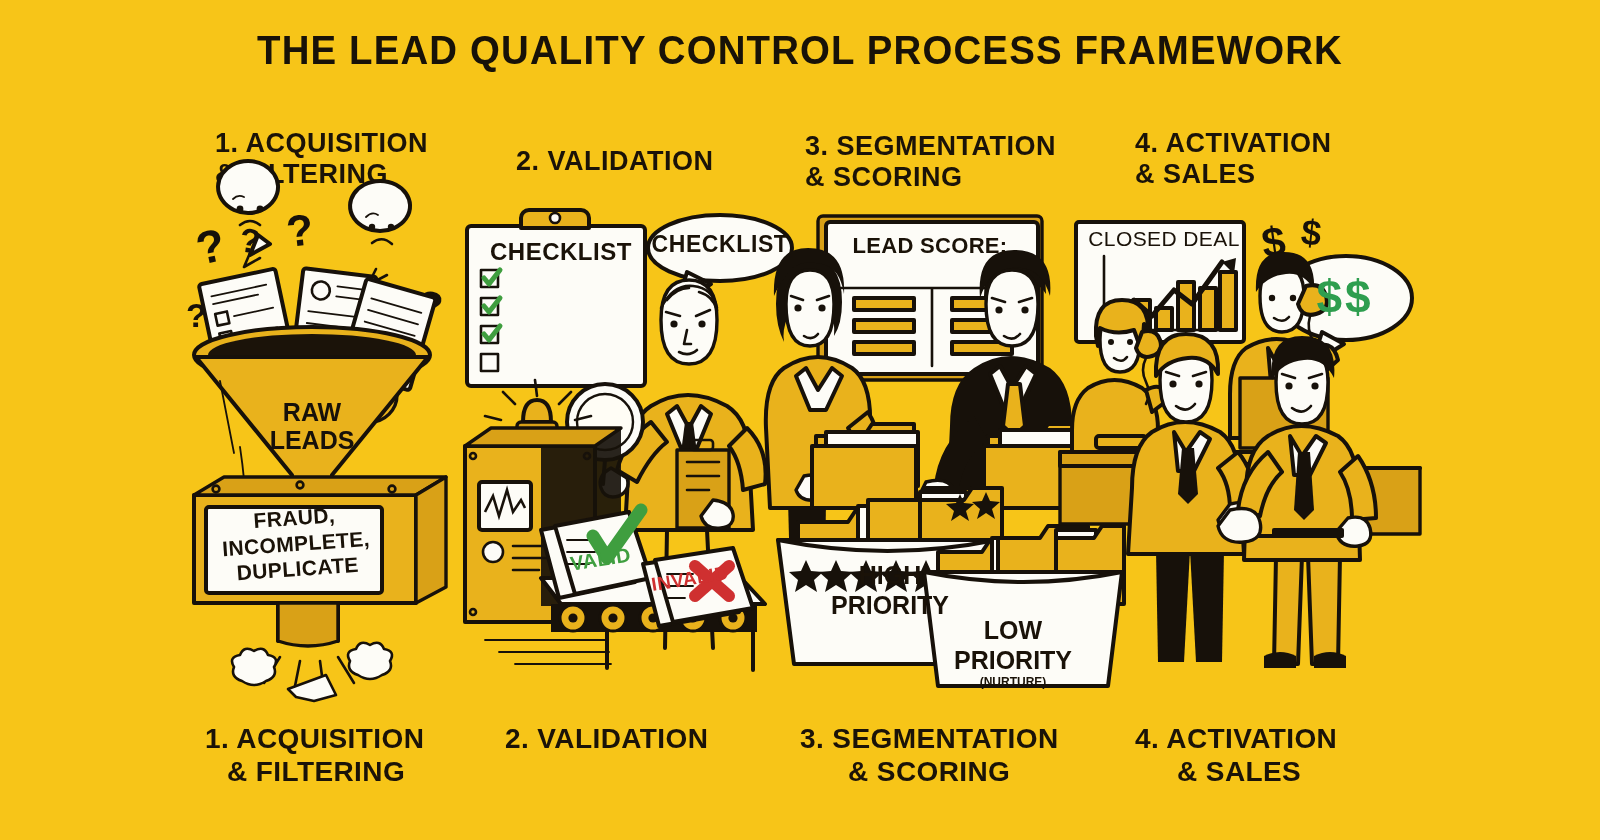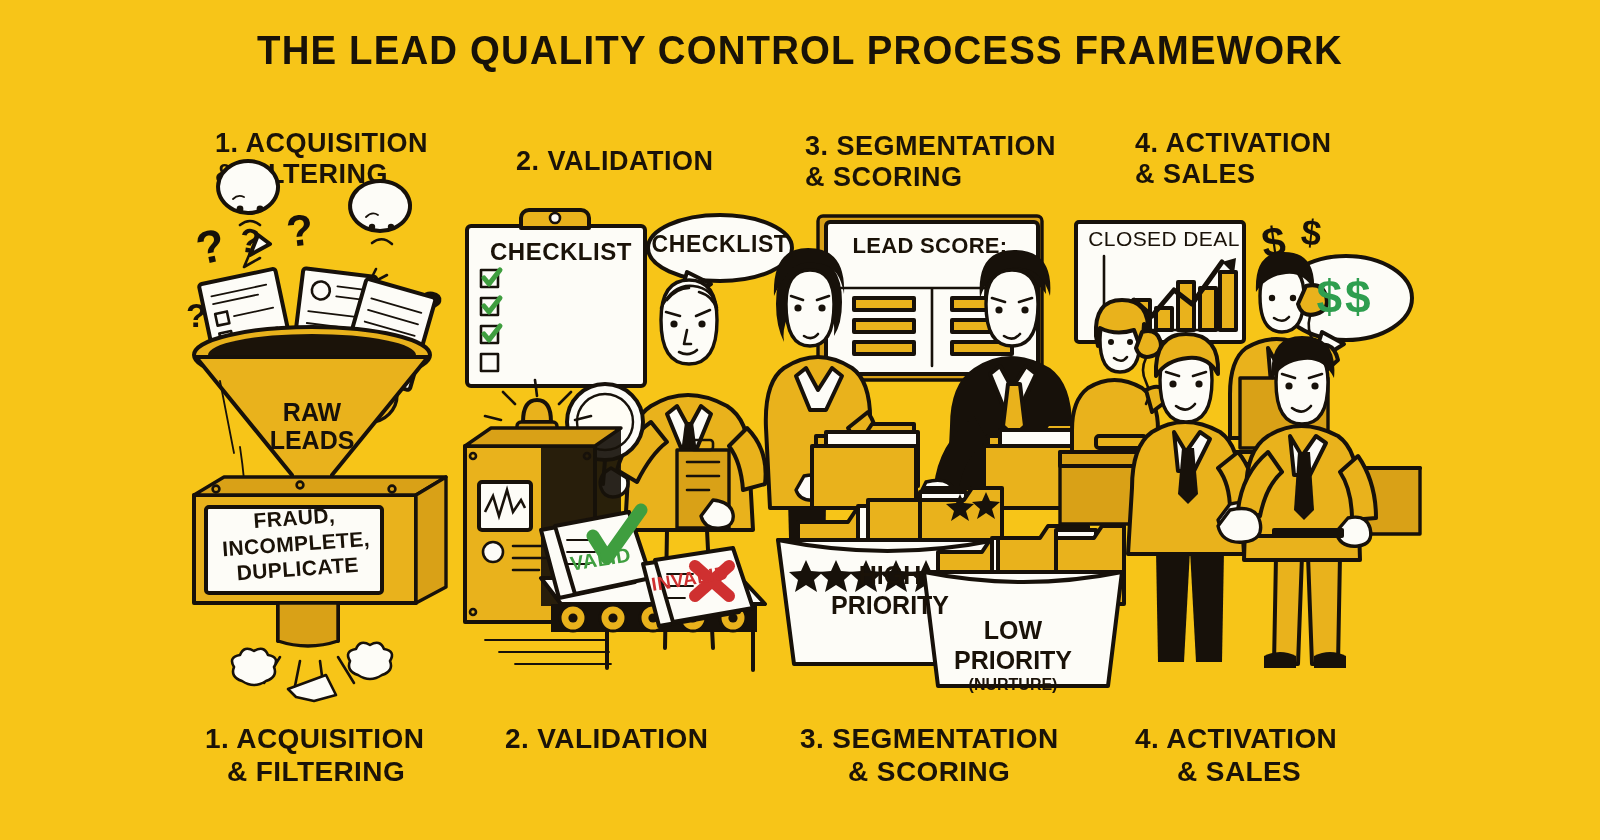--- a/index.html
+++ b/index.html
@@ -397,21 +397,21 @@
   </div>
 
   <div class="abs" style="left:786px;top:560px;width:132px;text-align:center;line-height:1.2;margin-left:38px;">
     <div style="font-size:25px;font-weight:bold;">HIGH</div>
     <div style="font-size:25px;font-weight:bold;">PRIORITY</div>
   </div>
 
   <div class="abs" style="left:948px;top:615px;width:130px;text-align:center;line-height:1.2;">
     <div style="font-size:25px;font-weight:bold;">LOW</div>
     <div style="font-size:25px;font-weight:bold;">PRIORITY</div>
-    <div style="font-size:16px;font-weight:bold;">(NURTURE)</div>
+    <div style="font-size:12px;font-weight:bold;text-decoration:underline;">(NURTURE)</div>
   </div>
 
   <div class="abs" style="left:1060px;top:200px;width:360px;height:490px;">
     <svg width="360" height="490" viewBox="0 0 360 490">
 
       <g>
         <rect class="paper" x="16" y="22" width="168" height="120" rx="3"></rect>
         <path class="ink-thin" d="M44 56 v74 h126"></path>
         <g>
           <rect class="gold" x="52" y="112" width="16" height="18" stroke-width="3"></rect>

